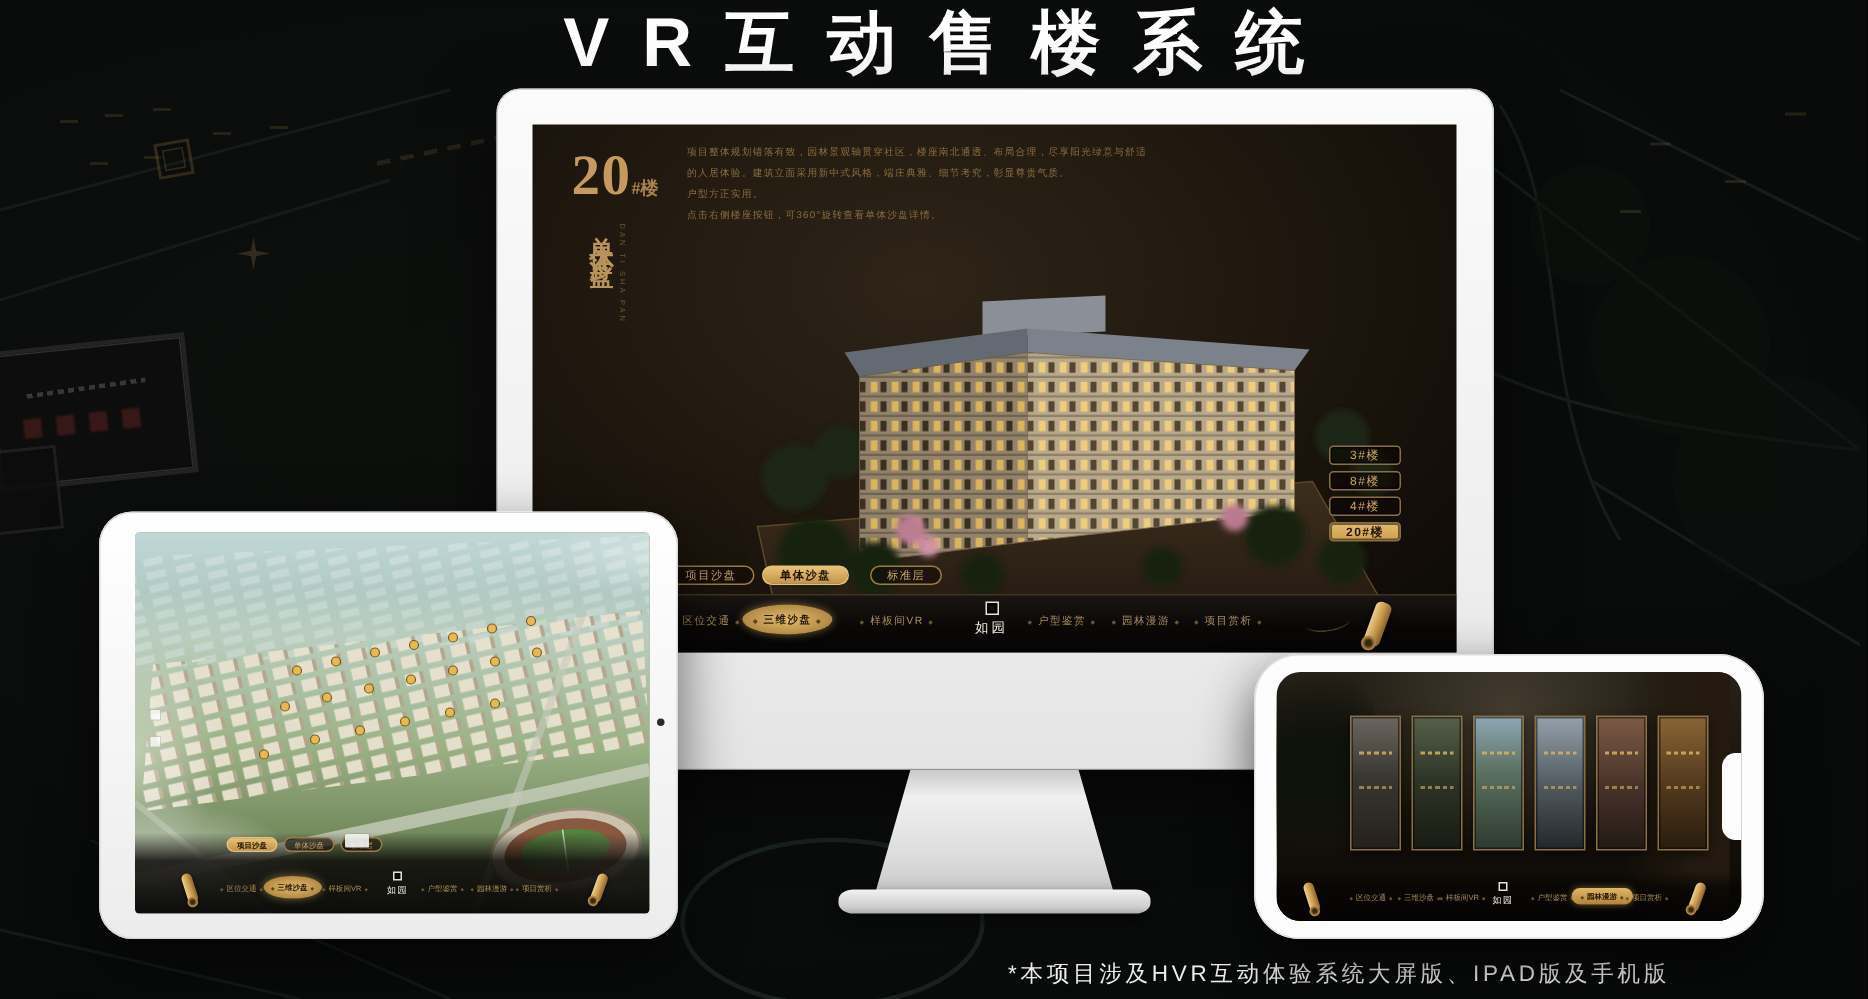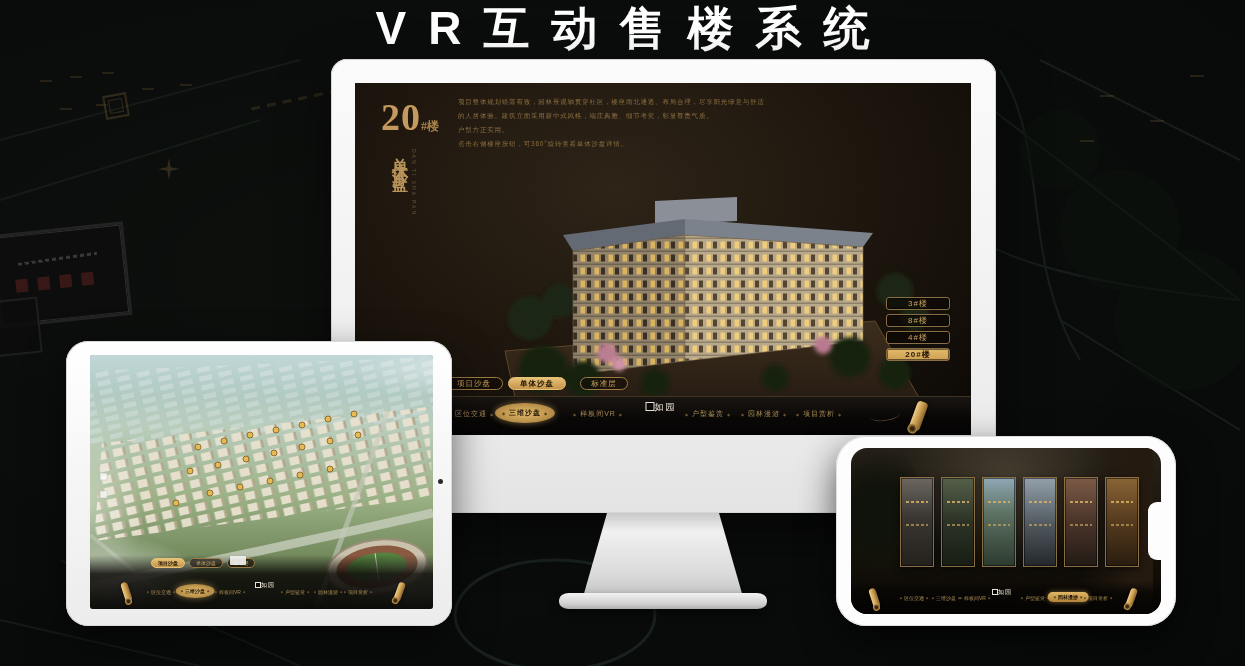--- a/index.html
+++ b/index.html
@@ -31,33 +31,33 @@
            font-size:46px; font-weight:700; color:#fff; letter-spacing:22px; text-indent:22px; }
   .footnote { position:absolute; left:672px; top:640px; font-size:15px; color:#ededed;
            letter-spacing:2.5px; font-weight:500; }
 
   
   .pill { position:absolute; display:flex; align-items:center; justify-content:center;
           border:1px solid #9c7b45; border-radius:8px; color:#caa35f;
           background:rgba(18,12,7,.6); font-size:7.5px; letter-spacing:1px; }
   .pill.active { background:linear-gradient(180deg,#e7c276,#c4944a); color:#241708;
           border-color:#e7c276; font-weight:700; }
-  .floor-btn { position:absolute; left:531px; width:64px; height:13px; display:flex; align-items:center;
+  .floor-btn { position:absolute; left:531px; width:48px; height:13px; display:flex; align-items:center;
           justify-content:center; border:1px solid #8a6f45; border-radius:3px; color:#caa35f;
           background:rgba(12,8,5,.65); font-size:8px; letter-spacing:1px;
           box-shadow:inset 0 0 0 1px rgba(0,0,0,.5); }
   .floor-btn.active { background:linear-gradient(180deg,#e2bb6a,#cfa051); color:#241708; font-weight:700; }
   .nav-item { position:absolute; transform:translateX(-50%); color:#a98c54; font-size:7px;
           letter-spacing:1px; white-space:nowrap; display:flex; align-items:center; top:12px; }
   .nav-item::before,.nav-item::after { content:"◆"; font-size:4px; color:#6b5530; margin:0 3px; }
   .nav-item.active { background:radial-gradient(ellipse at center,#e3bc6b 0%,#a87f3c 85%);
           border-radius:50%; padding:5px 4px; color:#2a1c0c; font-weight:700; top:6px;
           box-shadow:0 0 6px rgba(227,188,107,.5); }
   .nav-item.active::before,.nav-item.active::after { color:#5c431f; }
-  .nav-logo { position:absolute; transform:translateX(-50%); display:flex; flex-direction:row;
+  .nav-logo { position:absolute; transform:translateX(-50%); display:flex; flex-direction:column;
           align-items:center; top:4px; }
   .nav-logo .seal { width:9px; height:9px; border:1px solid #e8e2d4; margin-bottom:2px;
           box-shadow:inset 0 0 0 2px rgba(0,0,0,.6); }
   .nav-logo .nav-logo-text { color:#efe8da; font-size:9px; letter-spacing:2px;
           font-family:"Liberation Serif", serif; }
   .scroll-icon { position:absolute; width:11px; height:30px; border-radius:4px; transform:rotate(20deg);
           background:linear-gradient(90deg,#f0cf8a,#c89a4b 55%,#8a6430);
           box-shadow:0 1px 3px rgba(0,0,0,.7); }
   .scroll-icon::after { content:""; position:absolute; left:-1px; bottom:-4px; width:10px; height:10px;
           border-radius:50%; background:radial-gradient(circle,#3a2a12 25%,#b98f47 60%,#7a5a28 100%); }
@@ -448,13 +448,14 @@
         <span class="nav-item active" style="left:217px;">园林漫游</span>
         <span class="nav-item" style="left:247px;">项目赏析</span>
         <span class="scroll-icon" style="left:20px; top:7px; transform:rotate(-18deg);"></span>
         <span class="scroll-icon" style="left:277px; top:7px;"></span>
       </div>
 
       <div class="phone-notch"></div>
     </div>
   </div>
 
+  <div class="footnote">*本项目涉及HVR互动体验系统大屏版、IPAD版及手机版</div>
 </div>
 
 </body></html>

